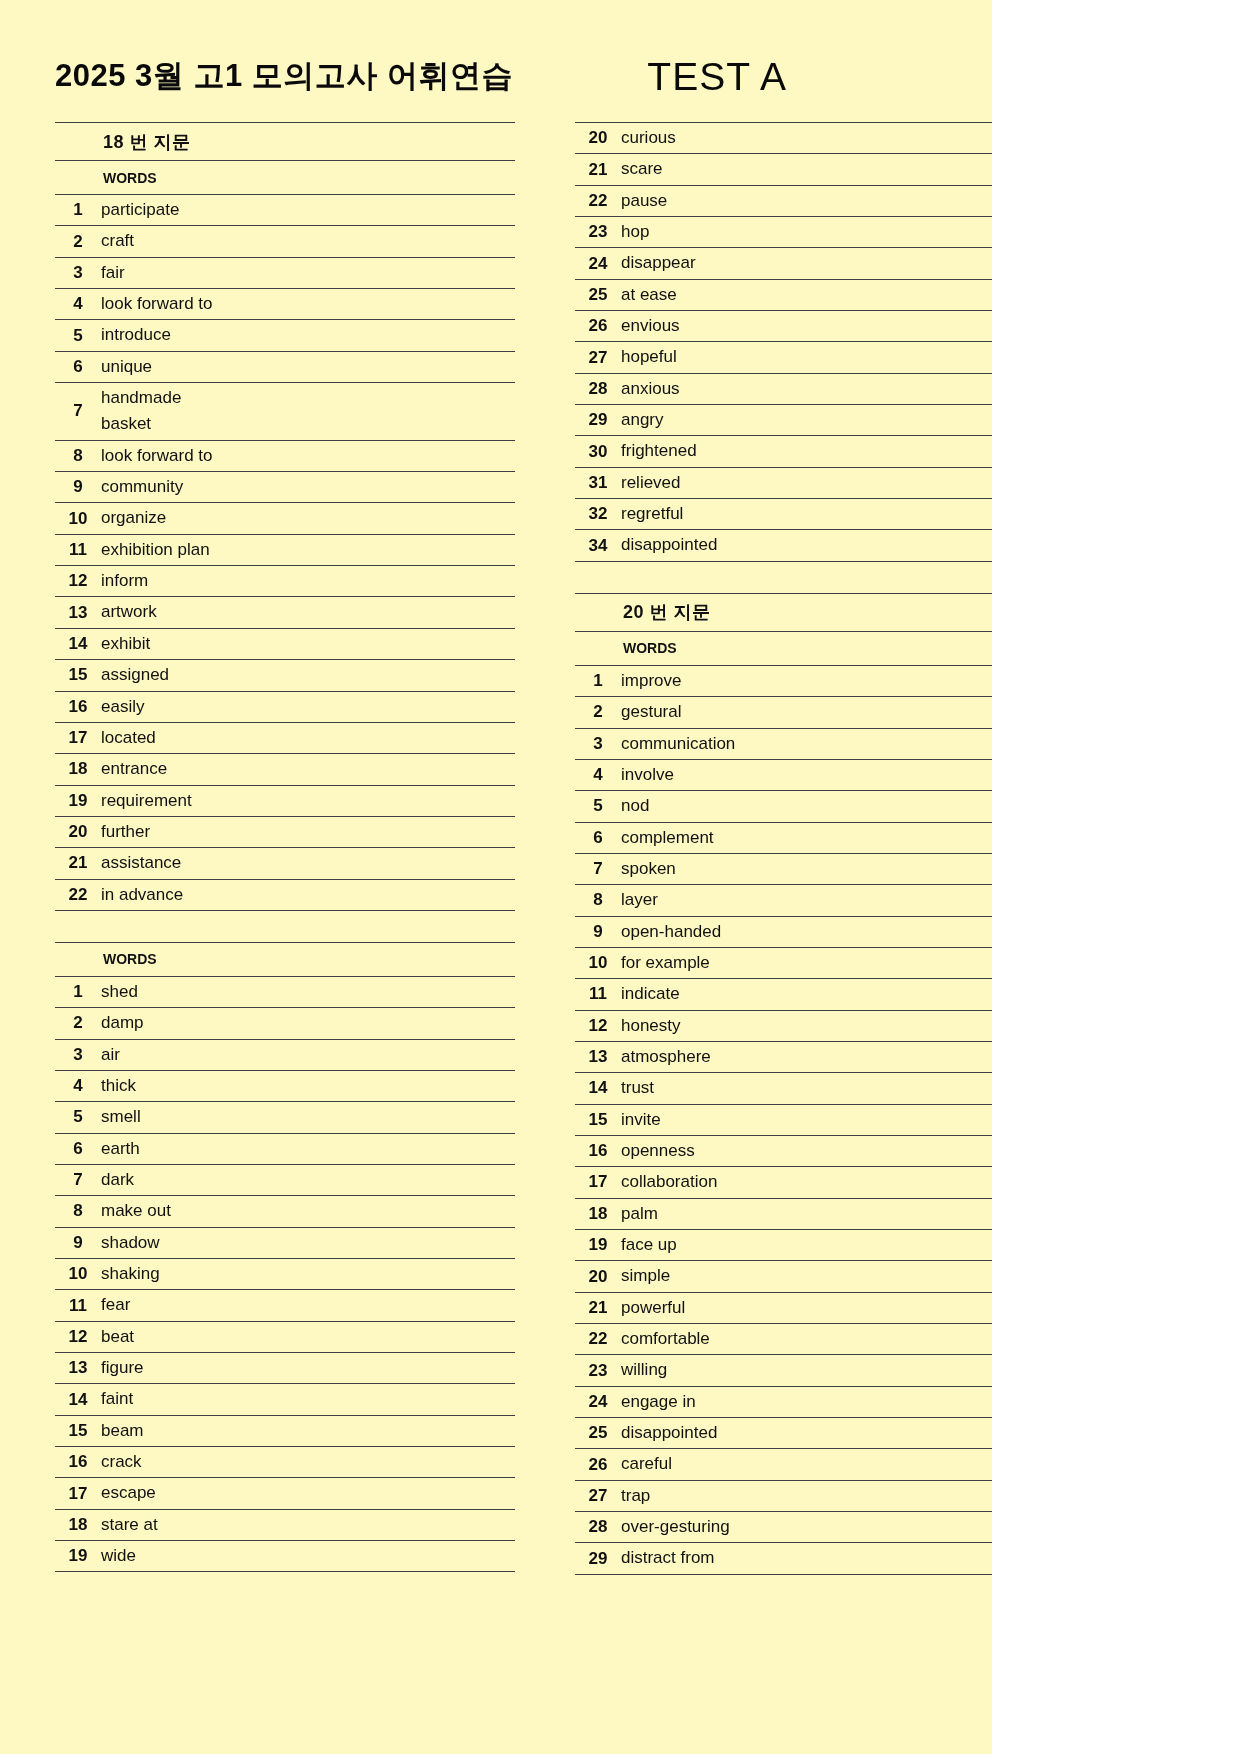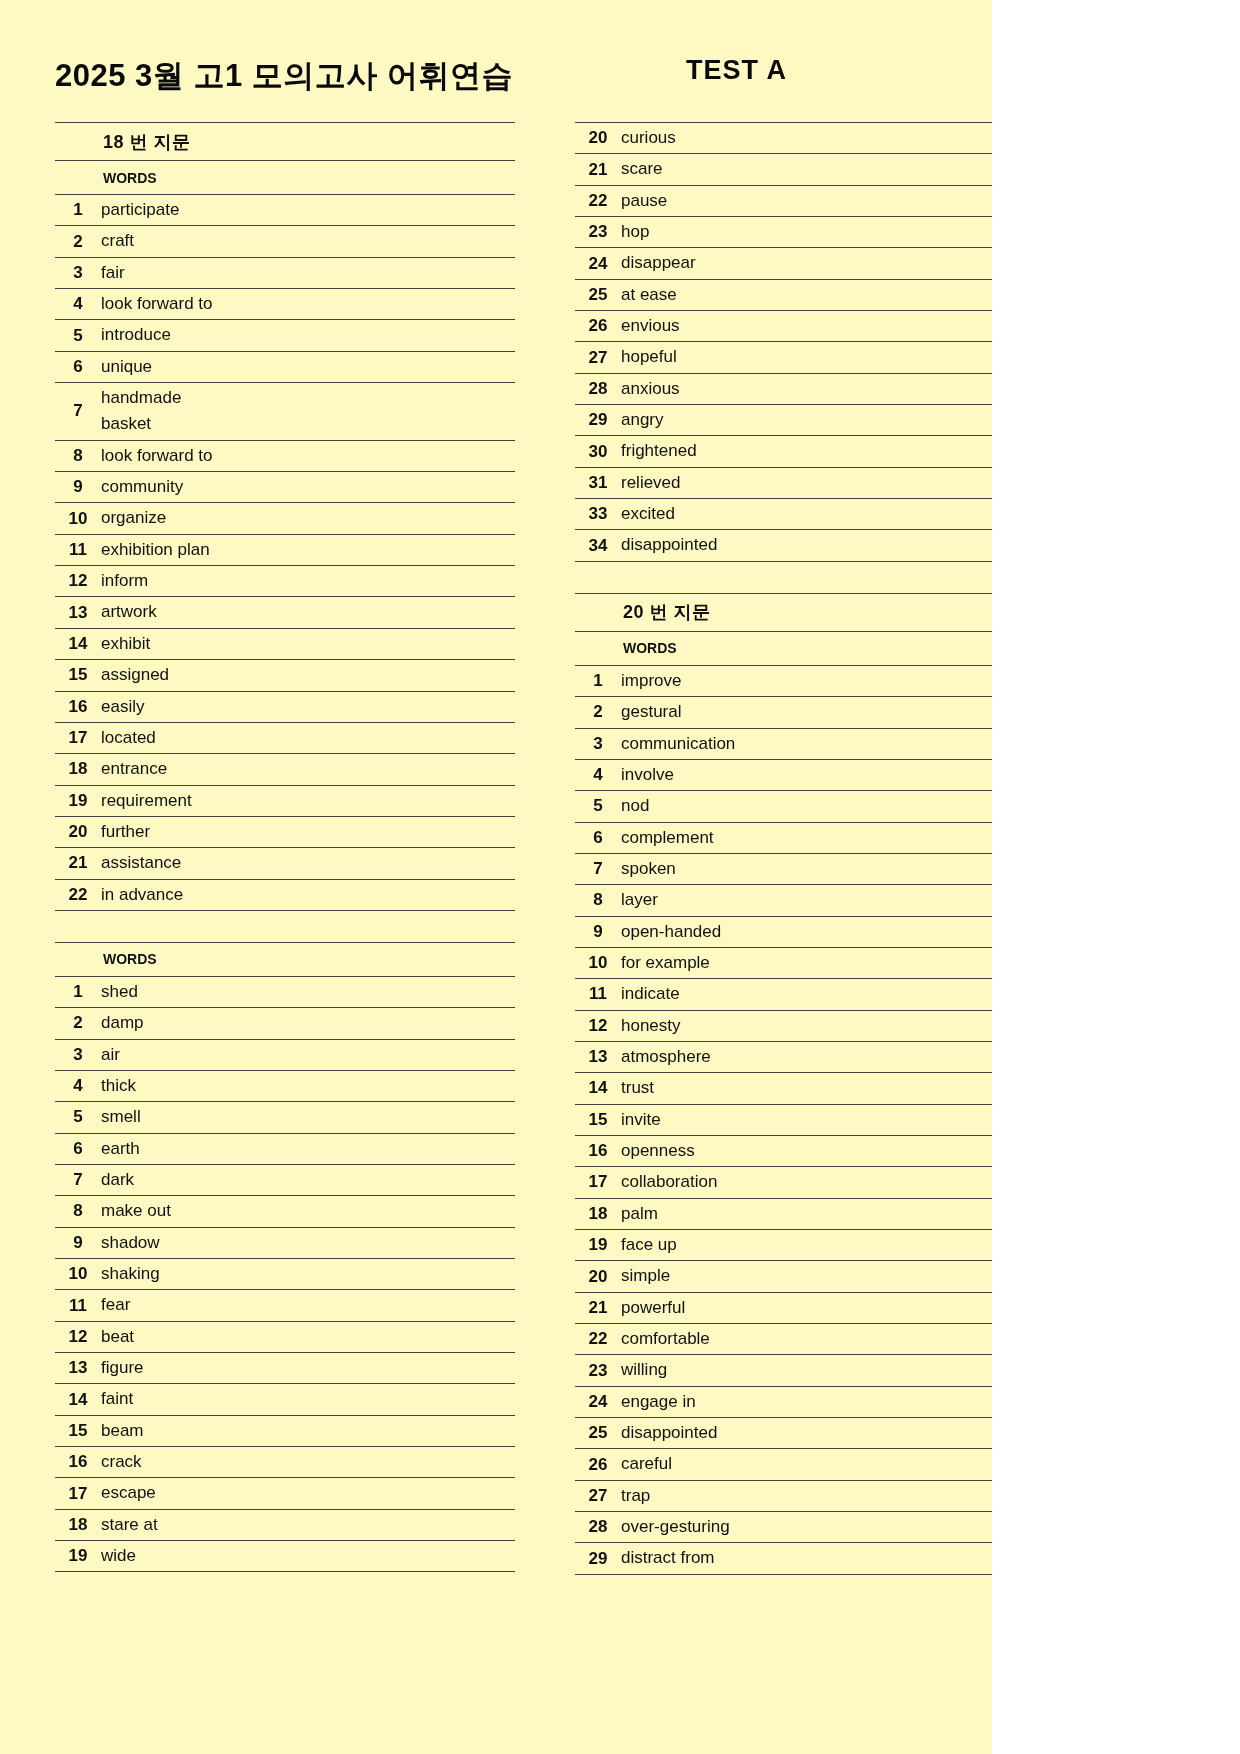--- a/index.html
+++ b/index.html
@@ -21,22 +21,22 @@
     top: 55px;
     font-size: 31px;
     font-weight: 700;
     letter-spacing: 0.5px;
     color: #0a0a0a;
   }
   .test-label {
     position: absolute;
     right: 205px;
     top: 55px;
-    font-size: 27px;
-    font-weight: 700;
+    font-size: 39px;
+    font-weight: 400;
     letter-spacing: 1px;
     color: #0a0a0a;
   }
   .col {
     position: absolute;
     top: 122px;
     width: 460px;
   }
   .col-left  { left: 55px; }
   .col-right { left: 575px; }
@@ -316,22 +316,22 @@
         </div>
         <div class="row item-row">
           <span class="num">30</span>
           <span class="word">frightened</span>
         </div>
         <div class="row item-row">
           <span class="num">31</span>
           <span class="word">relieved</span>
         </div>
         <div class="row item-row">
-          <span class="num">33</span>
-          <span class="word">excited</span>
+          <span class="num">32</span>
+          <span class="word">regretful</span>
         </div>
         <div class="row item-row">
           <span class="num">34</span>
           <span class="word">disappointed</span>
         </div>
       </section>
       <section class="block">
         <div class="row section-row">20 번 지문</div>
         <div class="row words-row">WORDS</div>
         <div class="row item-row">

